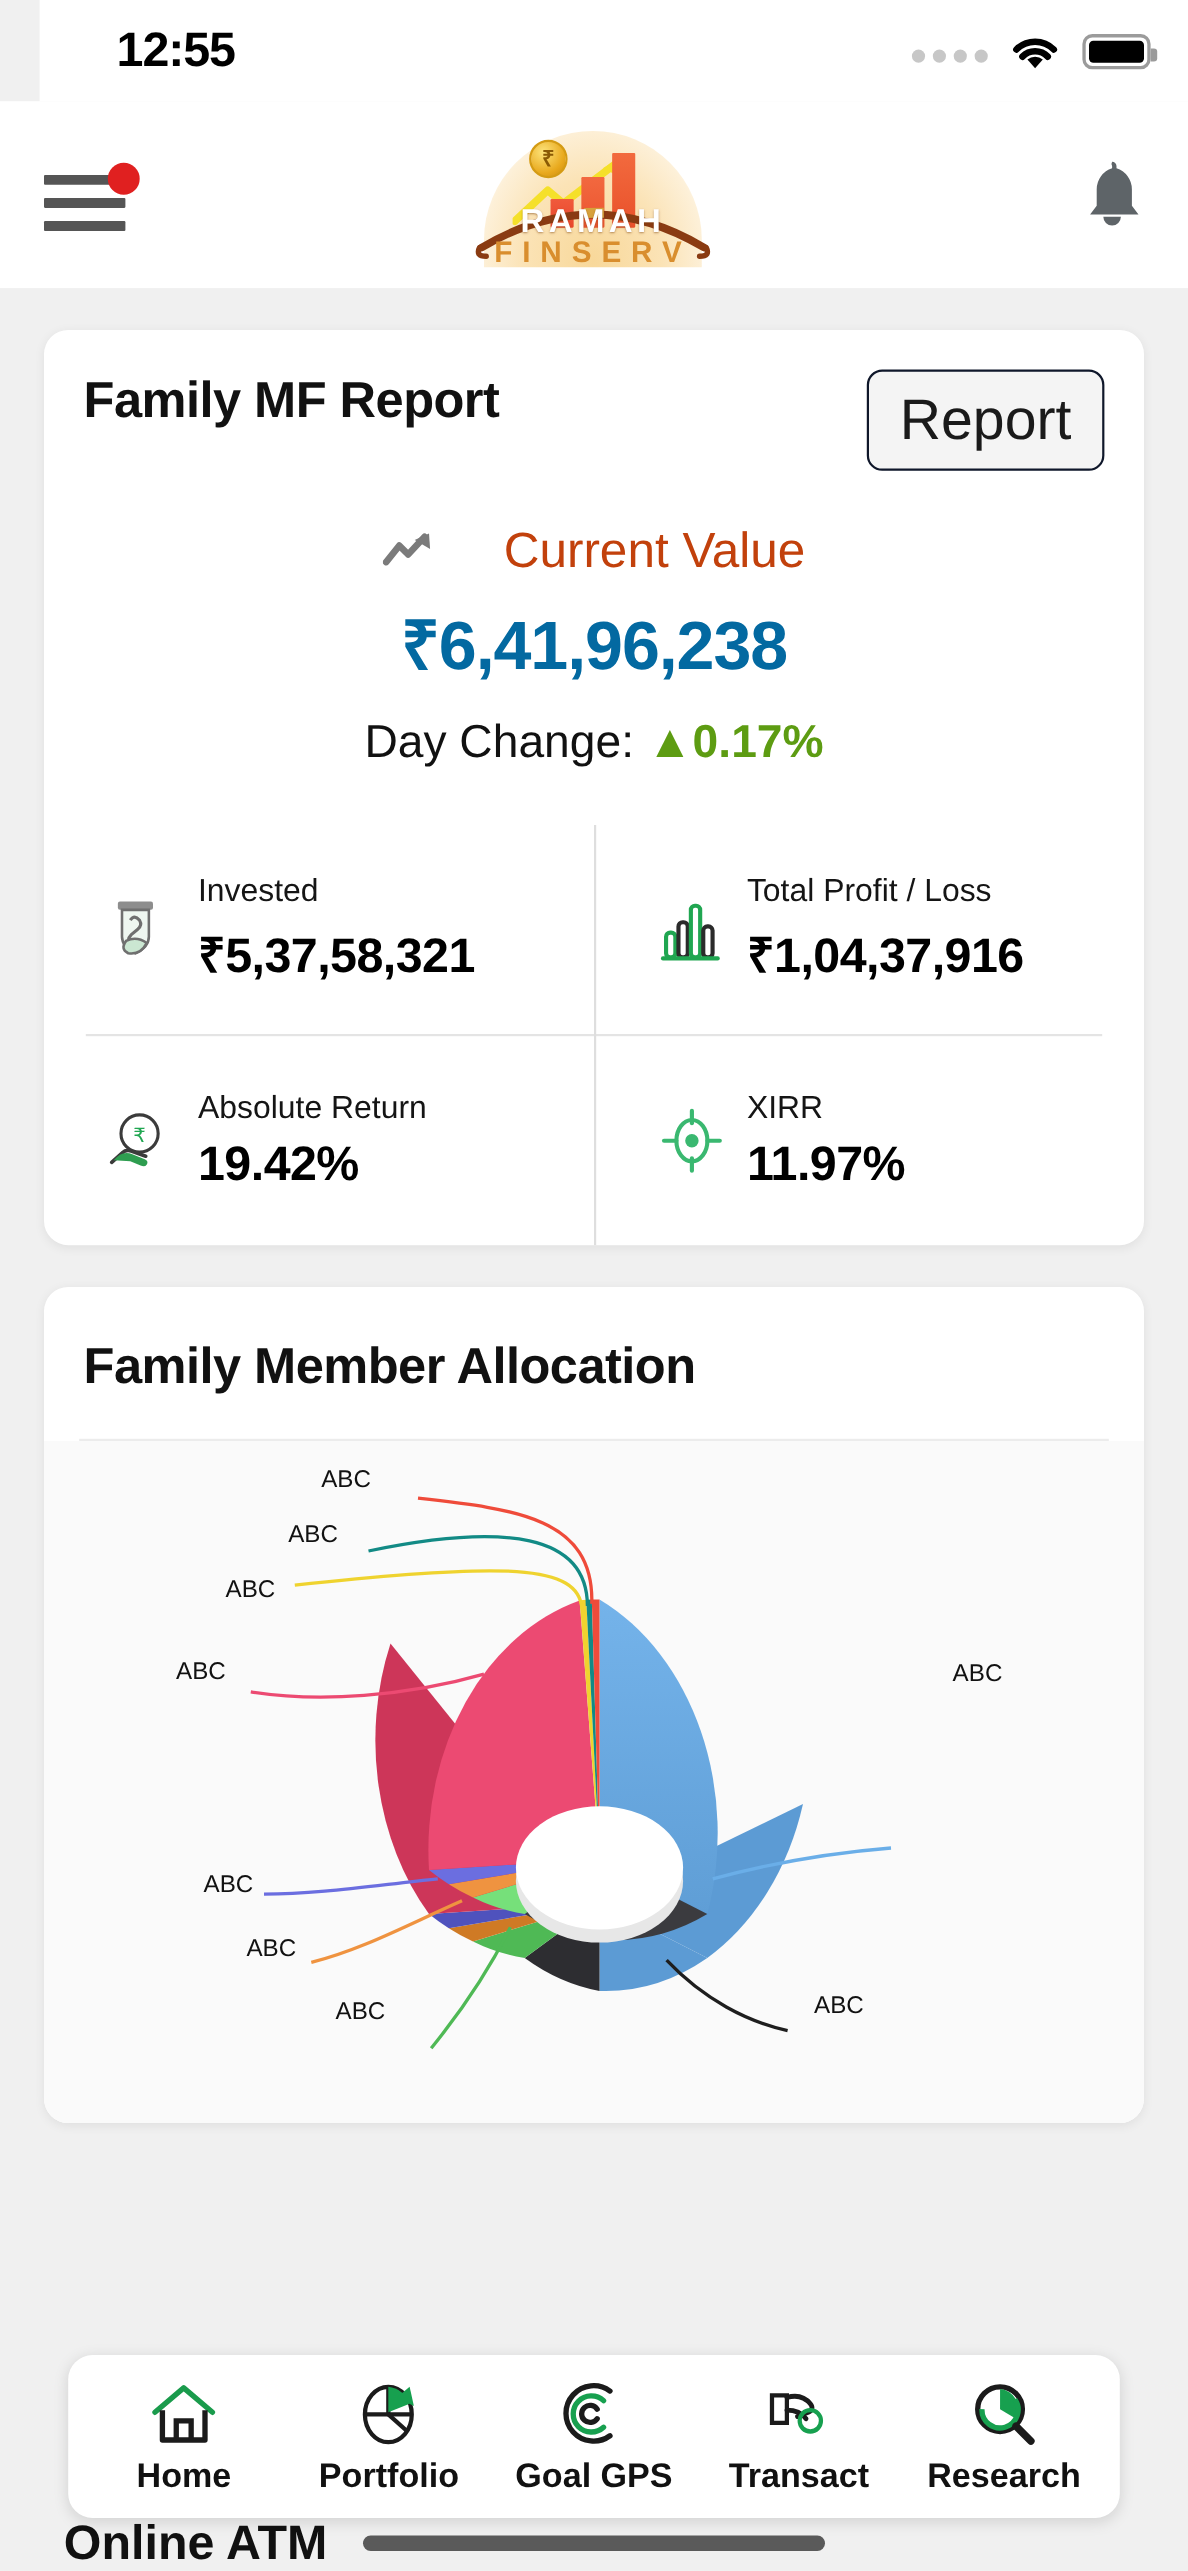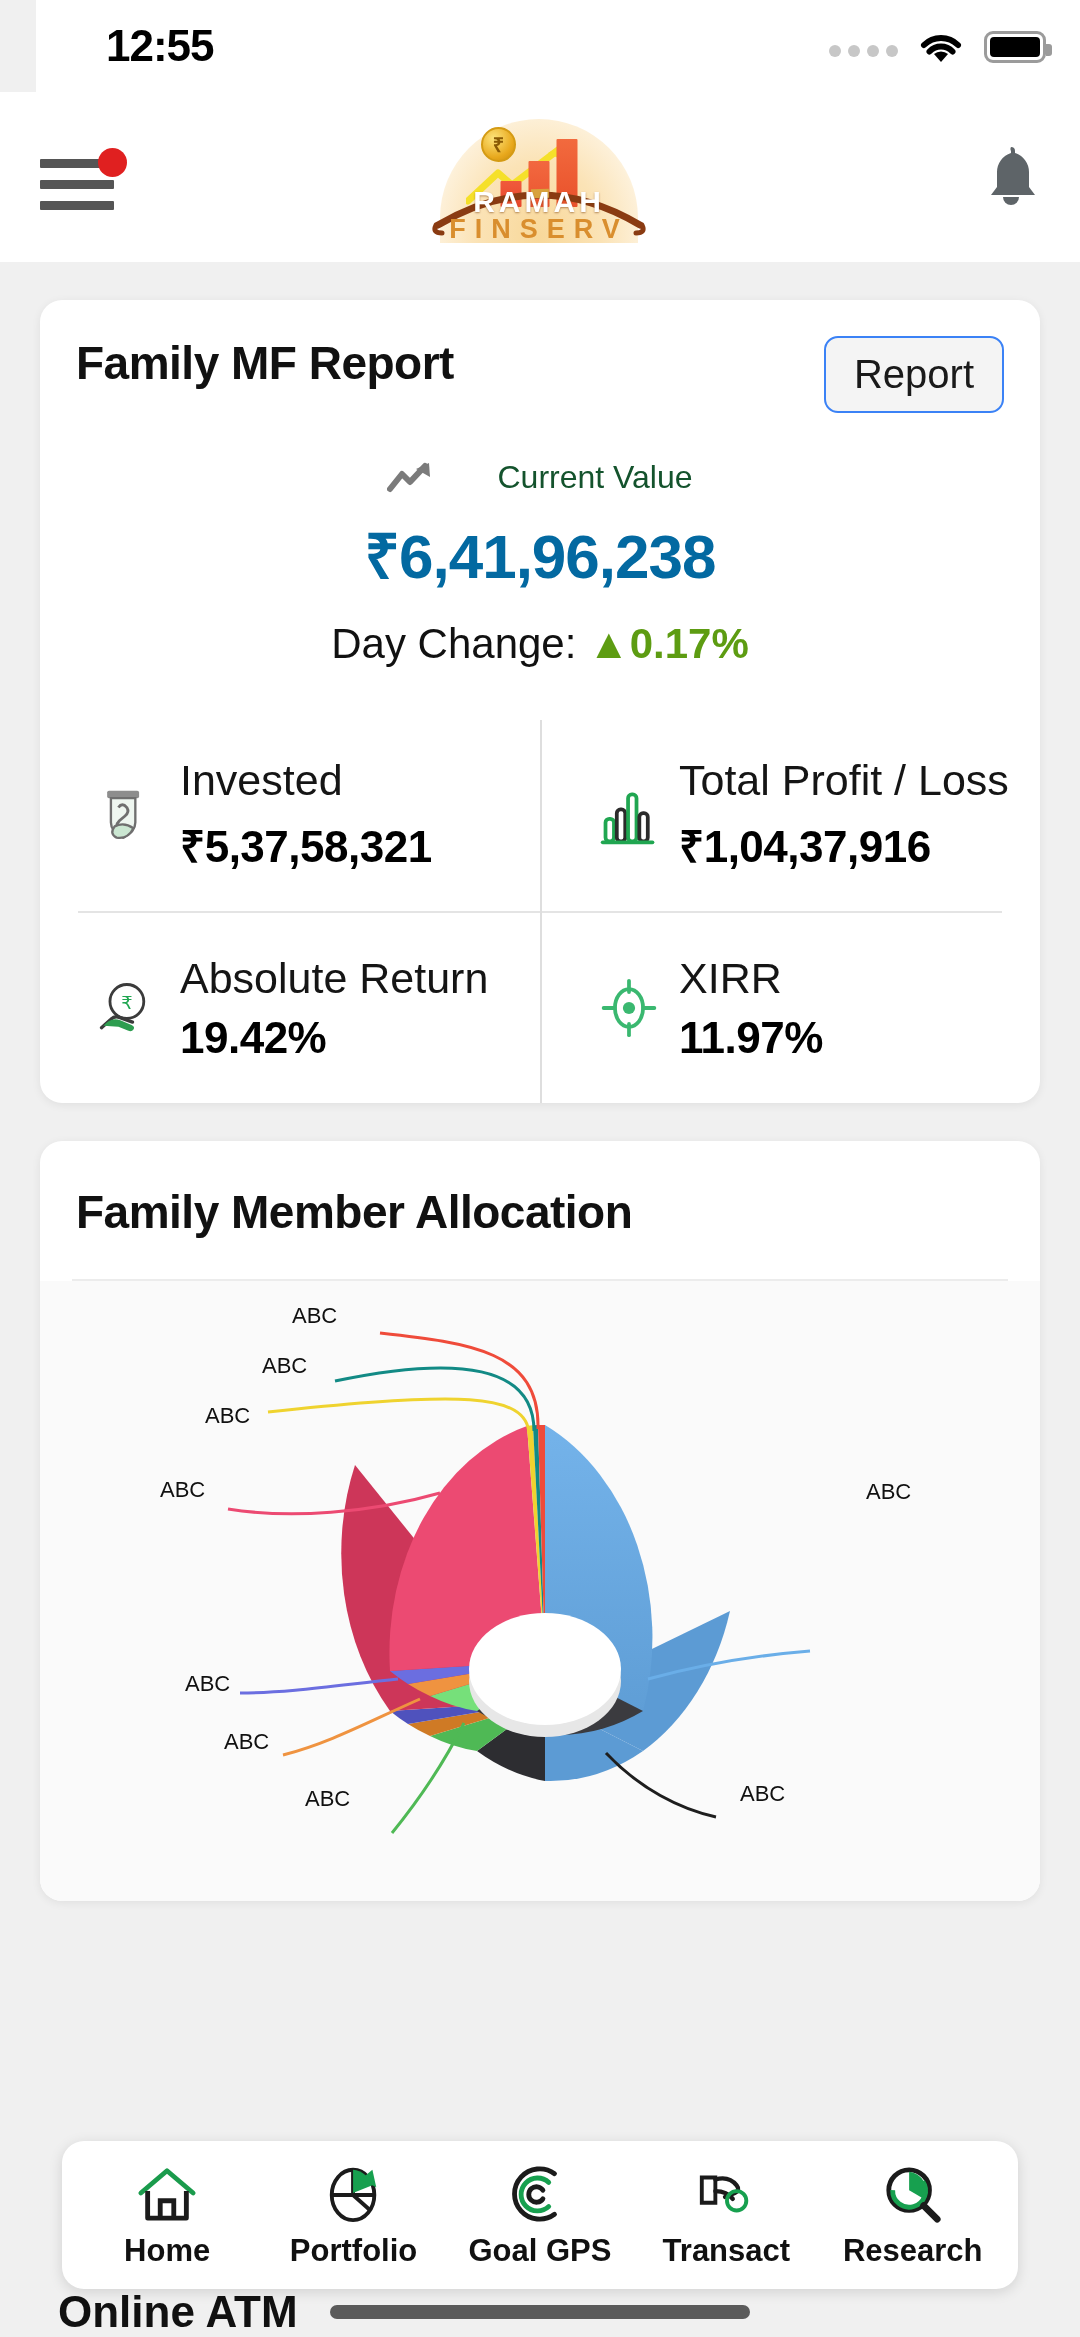--- a/index.html
+++ b/index.html
@@ -91,38 +91,38 @@
 
   .card{
     background:#fff; border-radius:22px; margin:38px 40px 0 40px;
     box-shadow:0 2px 10px rgba(0,0,0,.07);
   }
 
   
   .sum-head{ display:flex; align-items:flex-start; justify-content:space-between; padding:36px 36px 0 36px;}
   .sum-title{ font-size:46px; font-weight:700; color:#111; letter-spacing:-.5px; }
   .report-btn{
-    border:2px solid #3b82f6; background:#f4f4f4; border-radius:14px;
-    padding:14px 28px; font-size:40px; color:#1a1a1a;
+    border:2px solid #0f172a; background:#f4f4f4; border-radius:14px;
+    padding:14px 28px; font-size:52px; color:#1a1a1a;
     font-family:"Liberation Sans", sans-serif; cursor:pointer;
   }
   .cv-row{ display:flex; align-items:center; justify-content:center; gap:16px; margin-top:46px; }
-  .cv-label{ font-size:32px; color:#14532d;margin-left:48px; }
+  .cv-label{ font-size:45px; color:#c2410c;margin-left:48px; }
   .cv-value{ text-align:center; font-size:62px; font-weight:700; color:#0369a1; margin-top:16px; letter-spacing:-1px;}
   .daychange{ text-align:center; font-size:42px; color:#111; margin-top:24px; }
   .daychange .up{ color:#5d9c12; font-weight:700; }
 
   .grid{ margin-top:52px; display:grid; grid-template-columns:1fr 1fr; position:relative; }
   .grid::before{
     content:""; position:absolute; left:50%; top:0; bottom:0; width:2px; background:#dedede;
   }
   .cell{ padding:36px 22px 36px 52px; display:flex; gap:22px; align-items:center; min-height:190px; }
   .cell.rt{ padding-left:56px;gap:17px; }
   .cell-ico{ width:66px; height:66px; flex:0 0 66px; display:flex;align-items:center;justify-content:center;}
-  .cell-lab{ font-size:43px; color:#151515; }
+  .cell-lab{ font-size:29px; color:#151515; }
   .cell-val{ font-size:44px; font-weight:700; color:#000; margin-top:10px; letter-spacing:-.5px;}
   .hr{ grid-column:1 / -1; height:2px; background:#e4e4e4; margin:0 38px; }
 
   
   .alloc-title{ font-size:46px; font-weight:700; color:#111; padding:44px 36px 40px 36px; letter-spacing:-.5px;}
   .alloc-sep{ height:2px; background:#ececec; margin:0 32px; }
   .chart-area{ position:relative; height:620px; background:#fafafa; border-radius:0 0 22px 22px; }
   .chart-area svg{ position:absolute; inset:0; width:100%; height:100%; }
   .pie-lab{
     position:absolute; font-size:22px; color:#111; font-family:"Liberation Sans", sans-serif;

